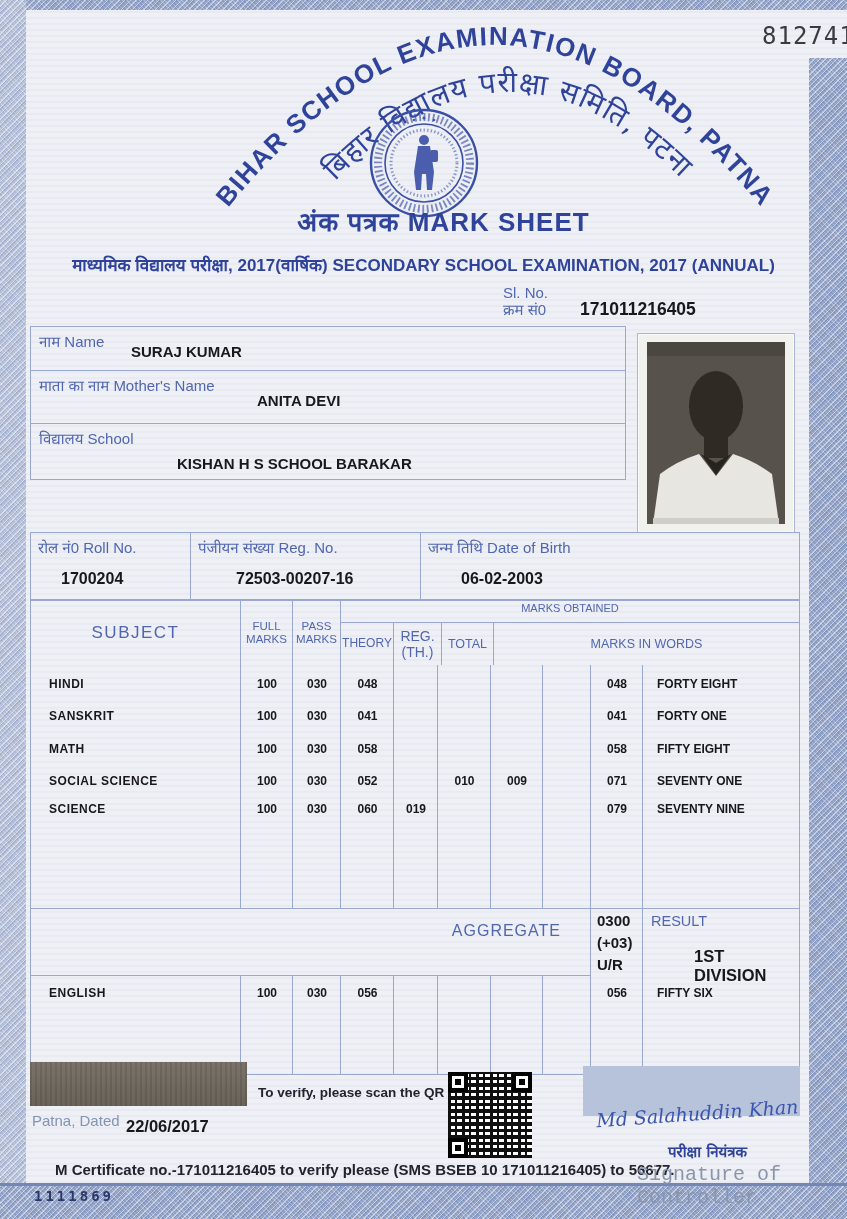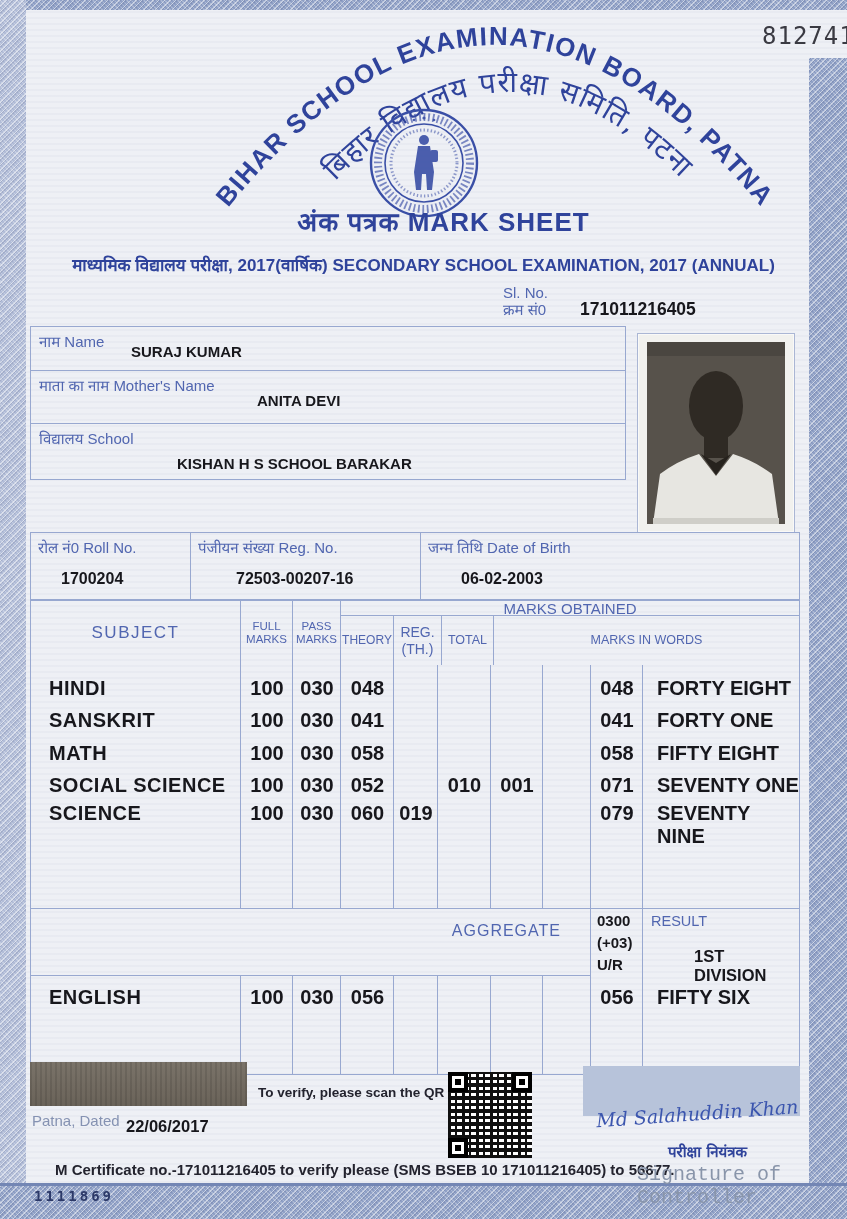--- a/index.html
+++ b/index.html
@@ -67,41 +67,41 @@
 
   
   .mtable{position:absolute;left:30px;top:600px;width:770px;height:475px;border:1px solid var(--bd);}
   .mt-head{position:absolute;left:0;top:0;width:768px;height:64px;display:flex;color:var(--lbl);}
   .hc{border-right:1px solid var(--bd);display:flex;align-items:center;justify-content:center;
       text-align:center;line-height:1.15;}
   .h-subject{width:210px;font-size:17px;letter-spacing:1.5px;}
   .h-full{width:52px;font-size:11.5px;}
   .h-pass{width:48px;font-size:11.5px;}
   .h-right{flex:1;display:flex;flex-direction:column;}
-  .h-mo{height:15px;border-bottom:1px solid var(--bd);font-size:15px;text-align:center;line-height:15px;}
+  .h-mo{height:22px;border-bottom:1px solid var(--bd);font-size:11px;text-align:center;line-height:15px;}
   .h-cols{flex:1;display:flex;}
   .h-theory{width:53px;font-size:12px;}
   .h-internal{width:149px;display:flex;flex-direction:column;border-right:1px solid var(--bd);}
   .h-int-title{height:14px;border-bottom:1px solid var(--bd);font-size:10.5px;text-align:center;line-height:14px;}
   .h-int-cols{flex:1;display:flex;}
   .h-sci{width:44px;font-size:6.5px;padding:1px;}
   .h-social{flex:1;display:flex;flex-direction:column;}
   .h-soc-title{height:12px;border-bottom:1px solid var(--bd);font-size:6.5px;text-align:center;line-height:12px;}
   .h-soc-cols{flex:1;display:flex;}
   .h-lit{width:53px;font-size:6.5px;}
   .h-proj{flex:1;font-size:6.5px;border-right:none;}
   .h-reg{width:48px;font-size:14px;}
   .h-total{width:52px;font-size:12.5px;}
   .h-words{flex:1;font-size:12.5px;border-right:none;}
 
   .mt-body{position:absolute;left:0;top:64px;width:768px;height:409px;}
   .vl{position:absolute;width:1px;background:var(--bd);}
   .hl{position:absolute;height:1px;background:var(--bd);}
   .mrow{position:absolute;left:0;width:768px;height:24px;display:flex;}
-  .mrow span{display:block;text-align:center;font-size:20px;font-weight:bold;color:var(--blk);}
+  .mrow span{display:block;text-align:center;font-size:12px;font-weight:bold;color:var(--blk);}
   .c-sub{width:210px;text-align:left !important;padding-left:18px;letter-spacing:.5px;}
   .c-fm{width:52px;} .c-pm{width:48px;} .c-th{width:53px;} .c-sc{width:44px;}
   .c-li{width:53px;} .c-pr{width:52px;} .c-rg{width:48px;} .c-to{width:52px;}
   .c-wd{flex:1;text-align:left !important;padding-left:14px;}
   .agg-label{position:absolute;left:380px;top:257px;width:150px;text-align:right;
     font-size:16px;color:var(--lbl);letter-spacing:1px;}
   .agg-total{position:absolute;left:566px;top:245px;width:44px;font-size:15px;font-weight:bold;
     color:var(--blk);line-height:22px;white-space:pre-line;}
   .agg-result-label{position:absolute;left:620px;top:248px;font-size:14.5px;color:var(--lbl);}
   .agg-result-value{position:absolute;left:663px;top:282px;font-size:16.5px;font-weight:bold;color:var(--blk);}
@@ -294,21 +294,21 @@
         <span class="c-to">058</span>
         <span class="c-wd">FIFTY EIGHT</span>
       </div>
       <div class="mrow" style="top:109px">
         <span class="c-sub">SOCIAL SCIENCE</span>
         <span class="c-fm">100</span>
         <span class="c-pm">030</span>
         <span class="c-th">052</span>
         <span class="c-sc"></span>
         <span class="c-li">010</span>
-        <span class="c-pr">001</span>
+        <span class="c-pr">009</span>
         <span class="c-rg"></span>
         <span class="c-to">071</span>
         <span class="c-wd">SEVENTY ONE</span>
       </div>
       <div class="mrow" style="top:137px">
         <span class="c-sub">SCIENCE</span>
         <span class="c-fm">100</span>
         <span class="c-pm">030</span>
         <span class="c-th">060</span>
         <span class="c-sc">019</span>

